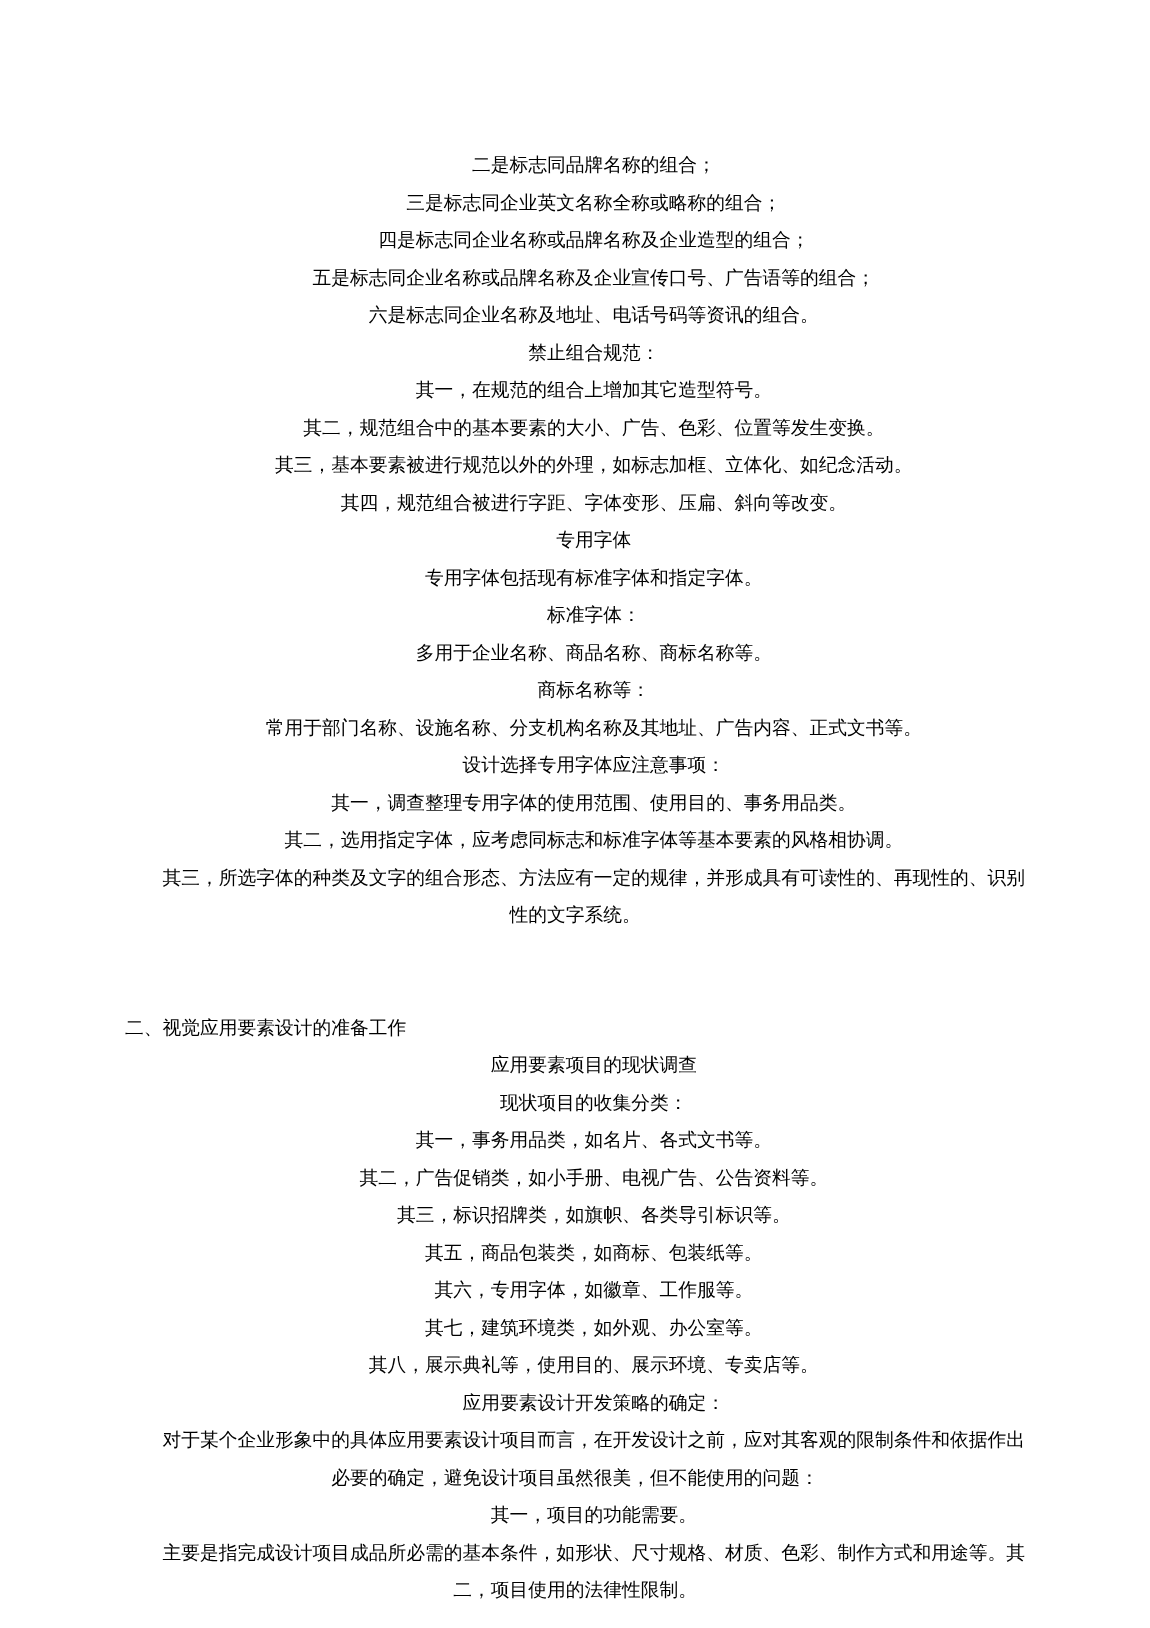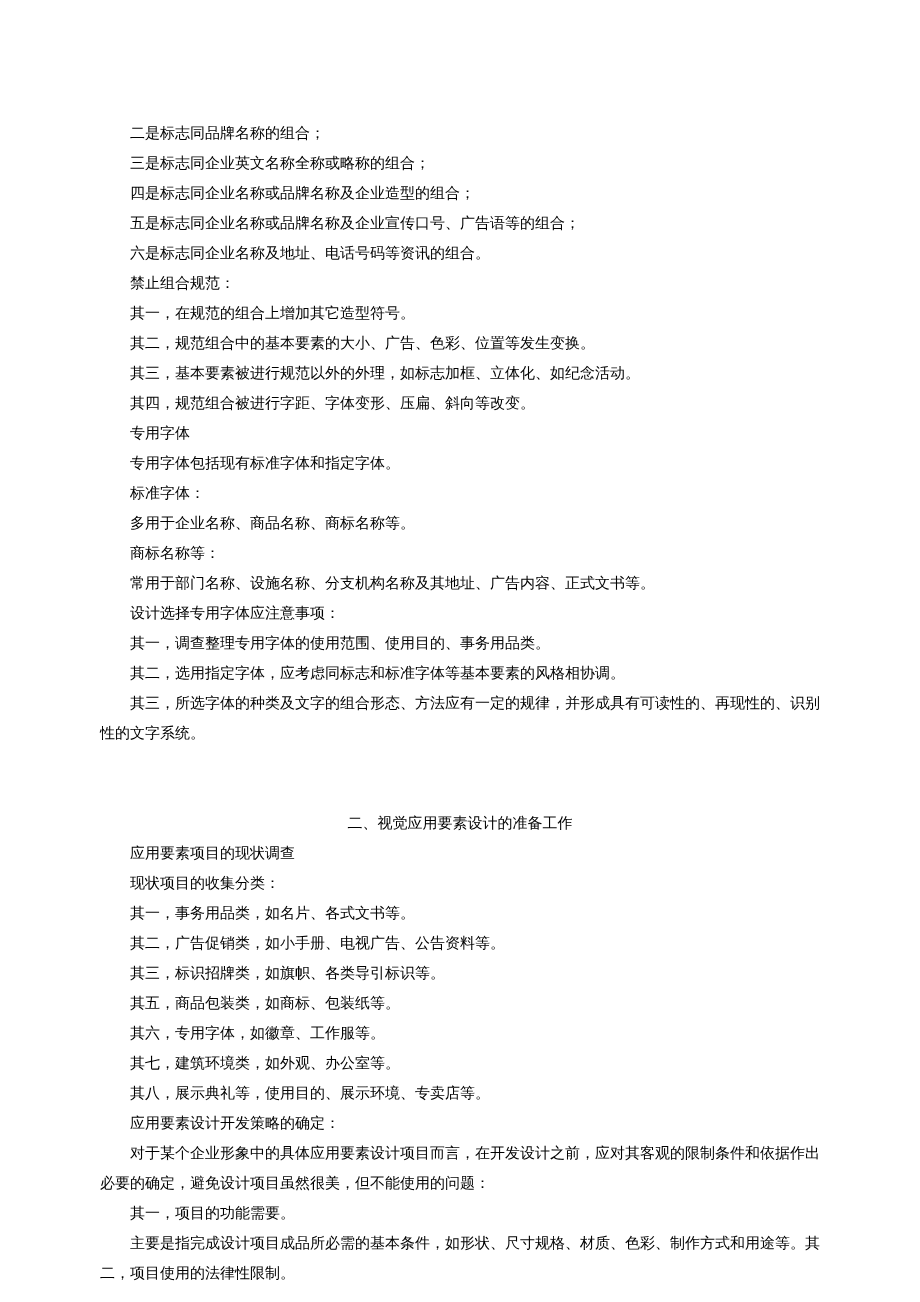--- a/index.html
+++ b/index.html
@@ -13,25 +13,25 @@
     width: 920px;
     height: 1302px;
     box-sizing: border-box;
   }
   .page {
     padding: 118px 100px 0 100px;
   }
   .para {
     text-indent: 2em;
     margin: 0;
+    text-align: center;
   }
   .para-noindent {
     text-indent: 0;
     margin: 0;
-    text-align: center;
   }
   .section-gap {
     height: 60px;
   }
 </style>
 </head>
 <body>
 
 <div class="page">
 

